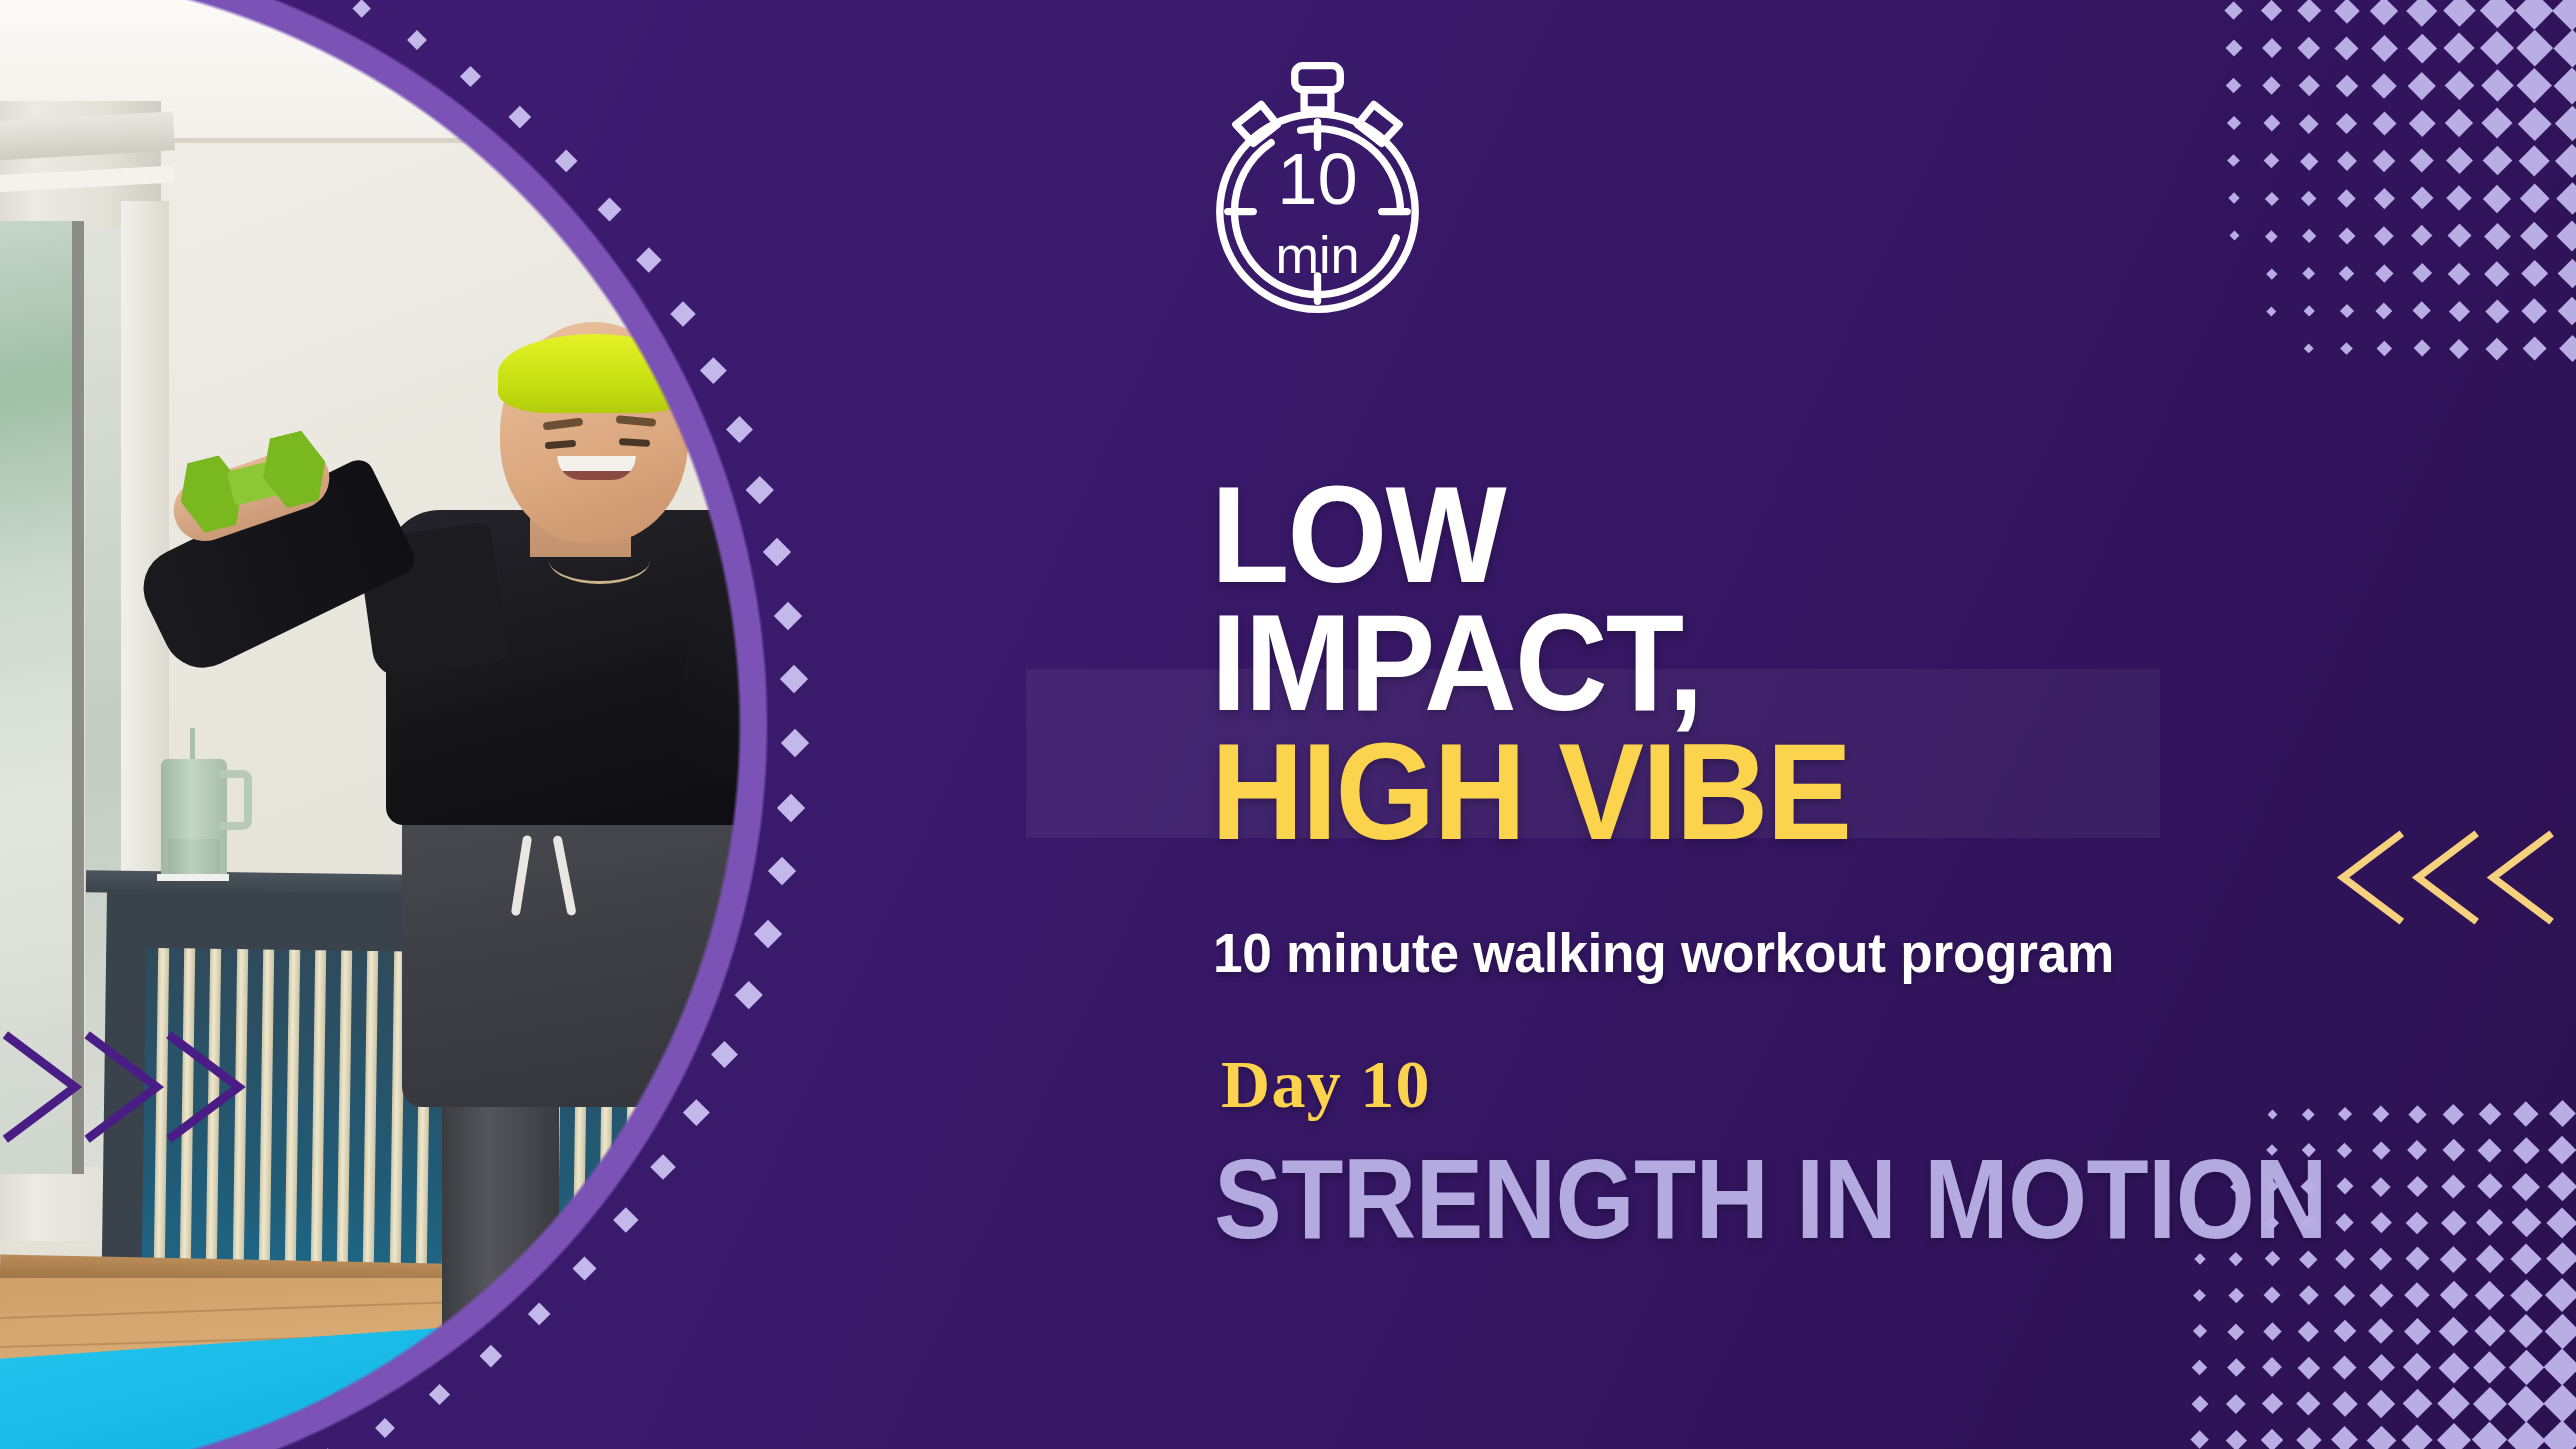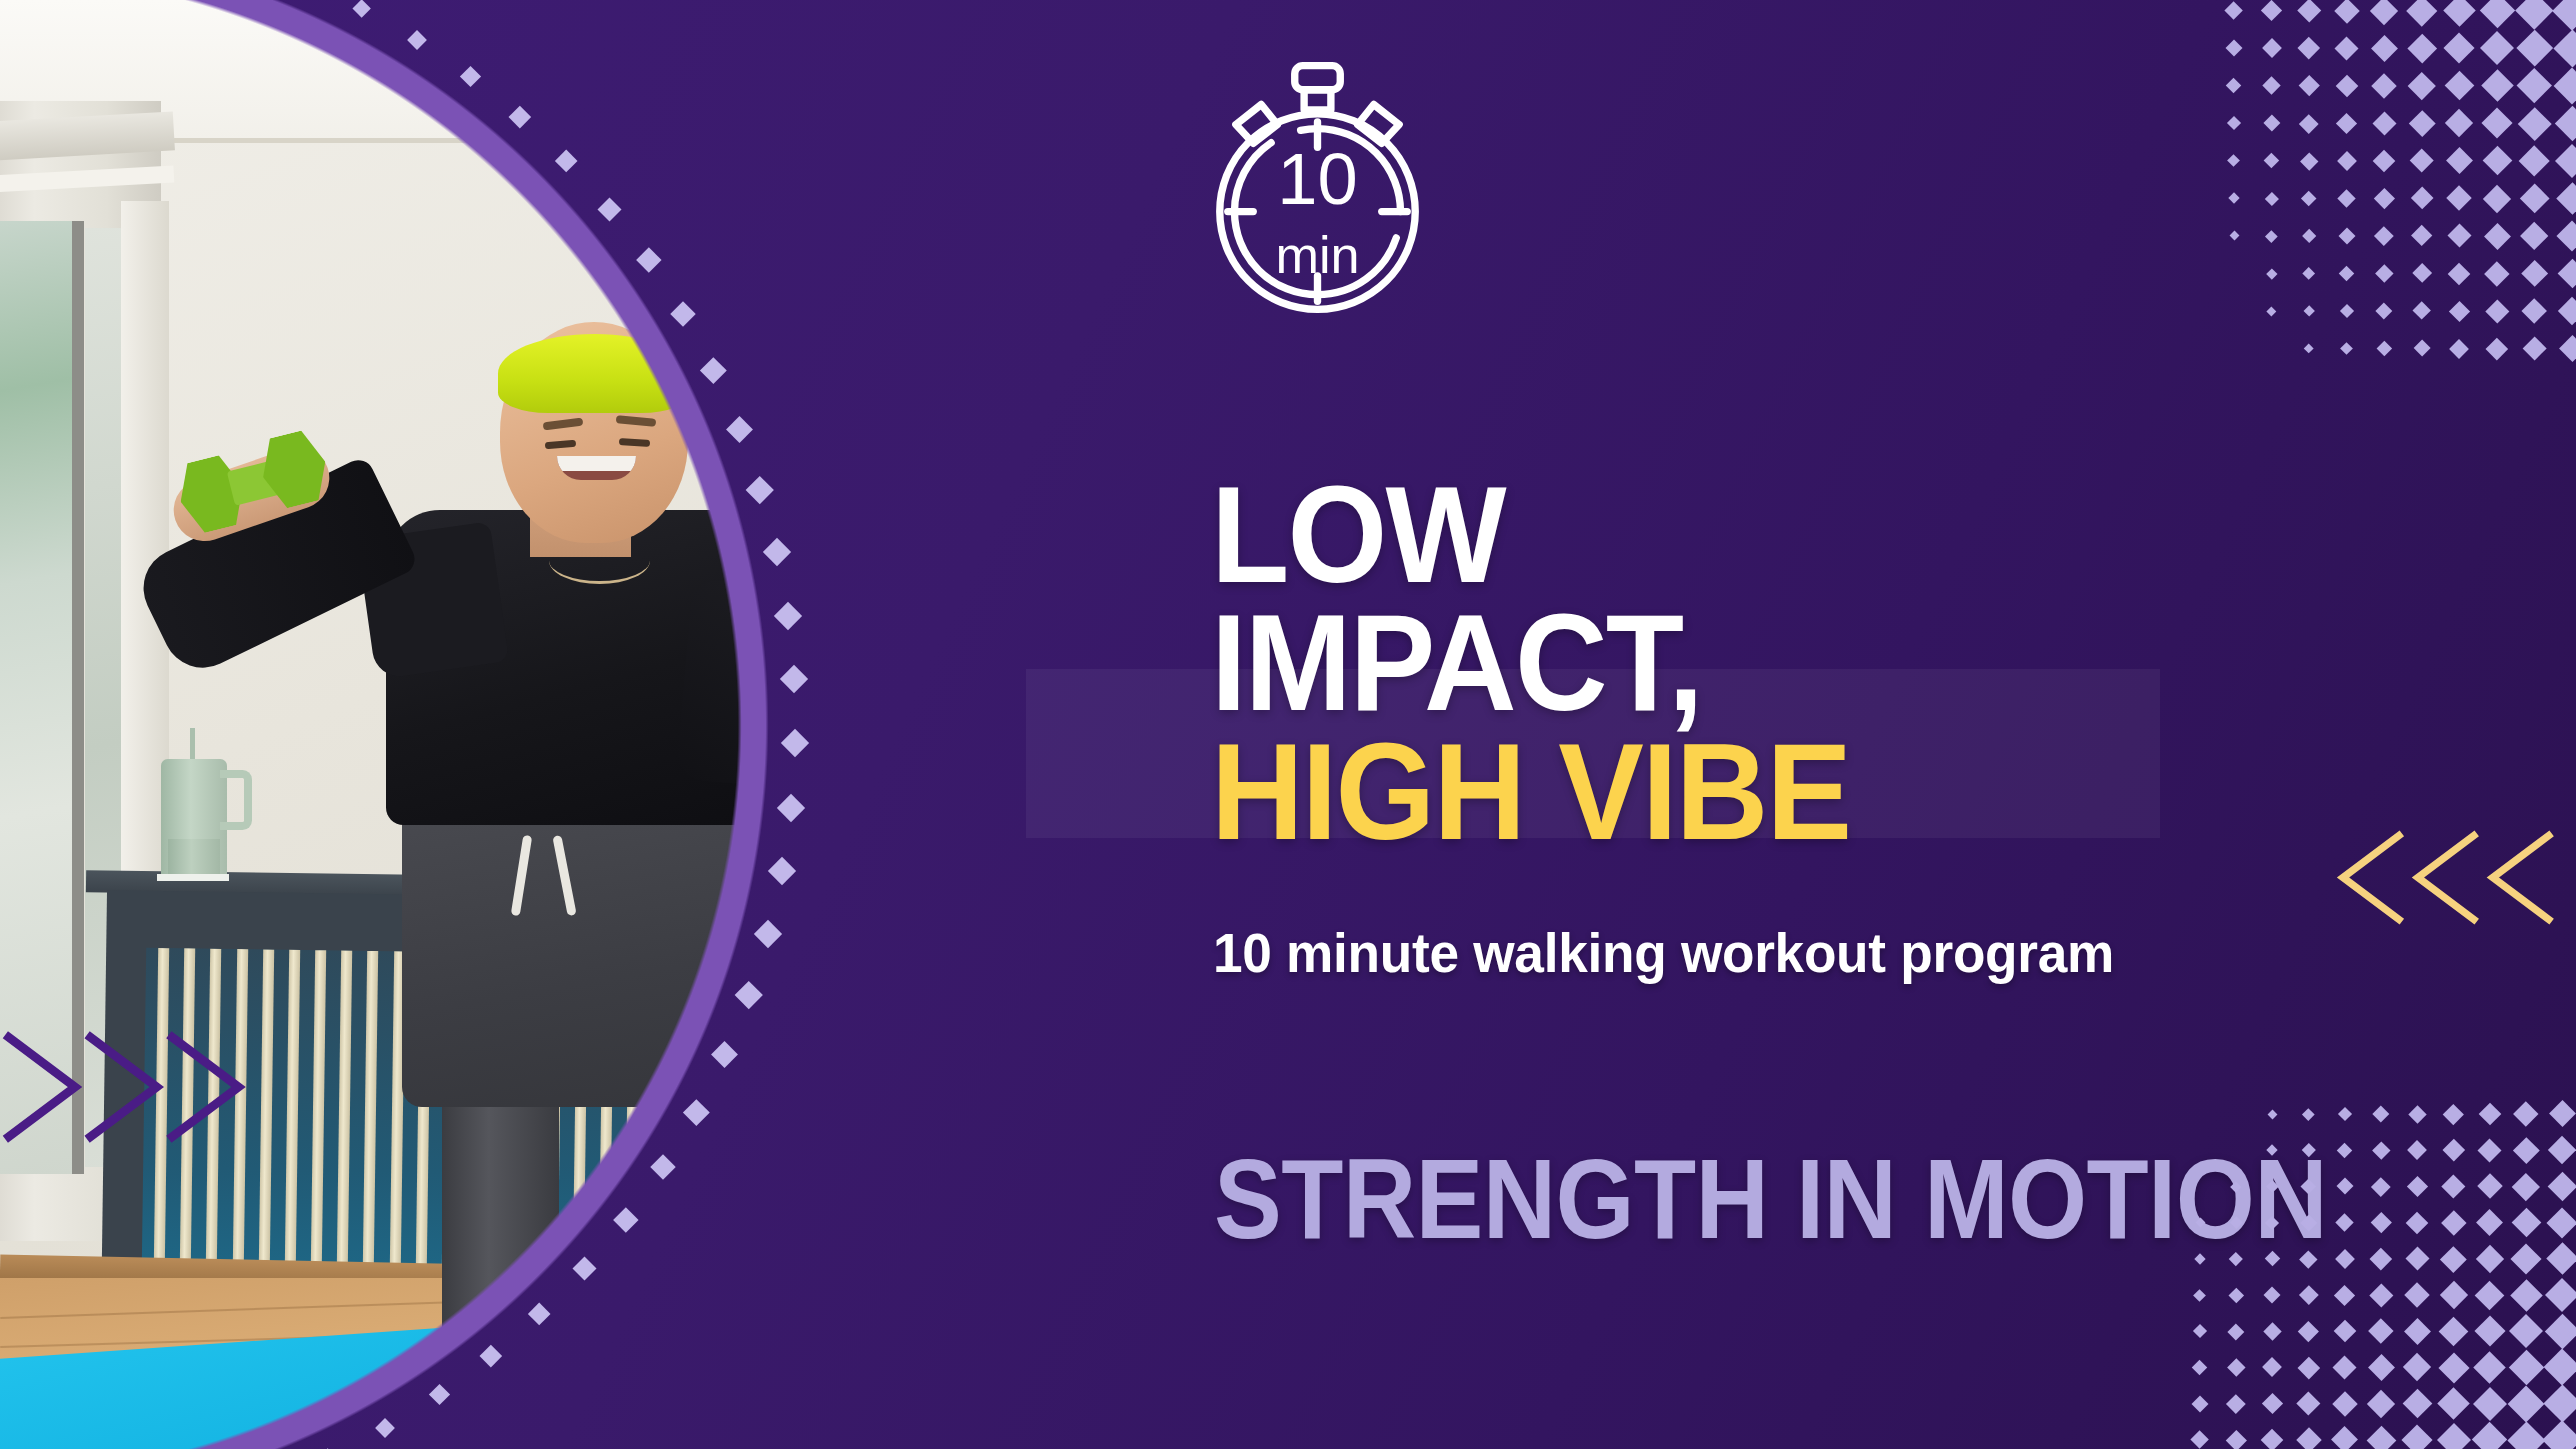--- a/index.html
+++ b/index.html
@@ -345,20 +345,21 @@
   </svg>
 
   <h1 class="h1">
     <span class="ln">LOW</span>
     <span class="ln">IMPACT,</span>
     <span class="ln accent">HIGH VIBE</span>
   </h1>
 
   <div class="subtitle">10 minute walking workout program</div>
 
+  <div class="dayline">Day 10</div>
 
   <div class="dayname">STRENGTH IN MOTION</div>
 
   <svg class="chev-right" viewBox="0 0 370 160">
     <g fill="none" stroke="#F6D27F" stroke-width="11">
       <polyline points="110,14 22,80 110,146"></polyline>
       <polyline points="222,14 134,80 222,146"></polyline>
       <polyline points="334,14 246,80 334,146"></polyline>
     </g>
   </svg>

